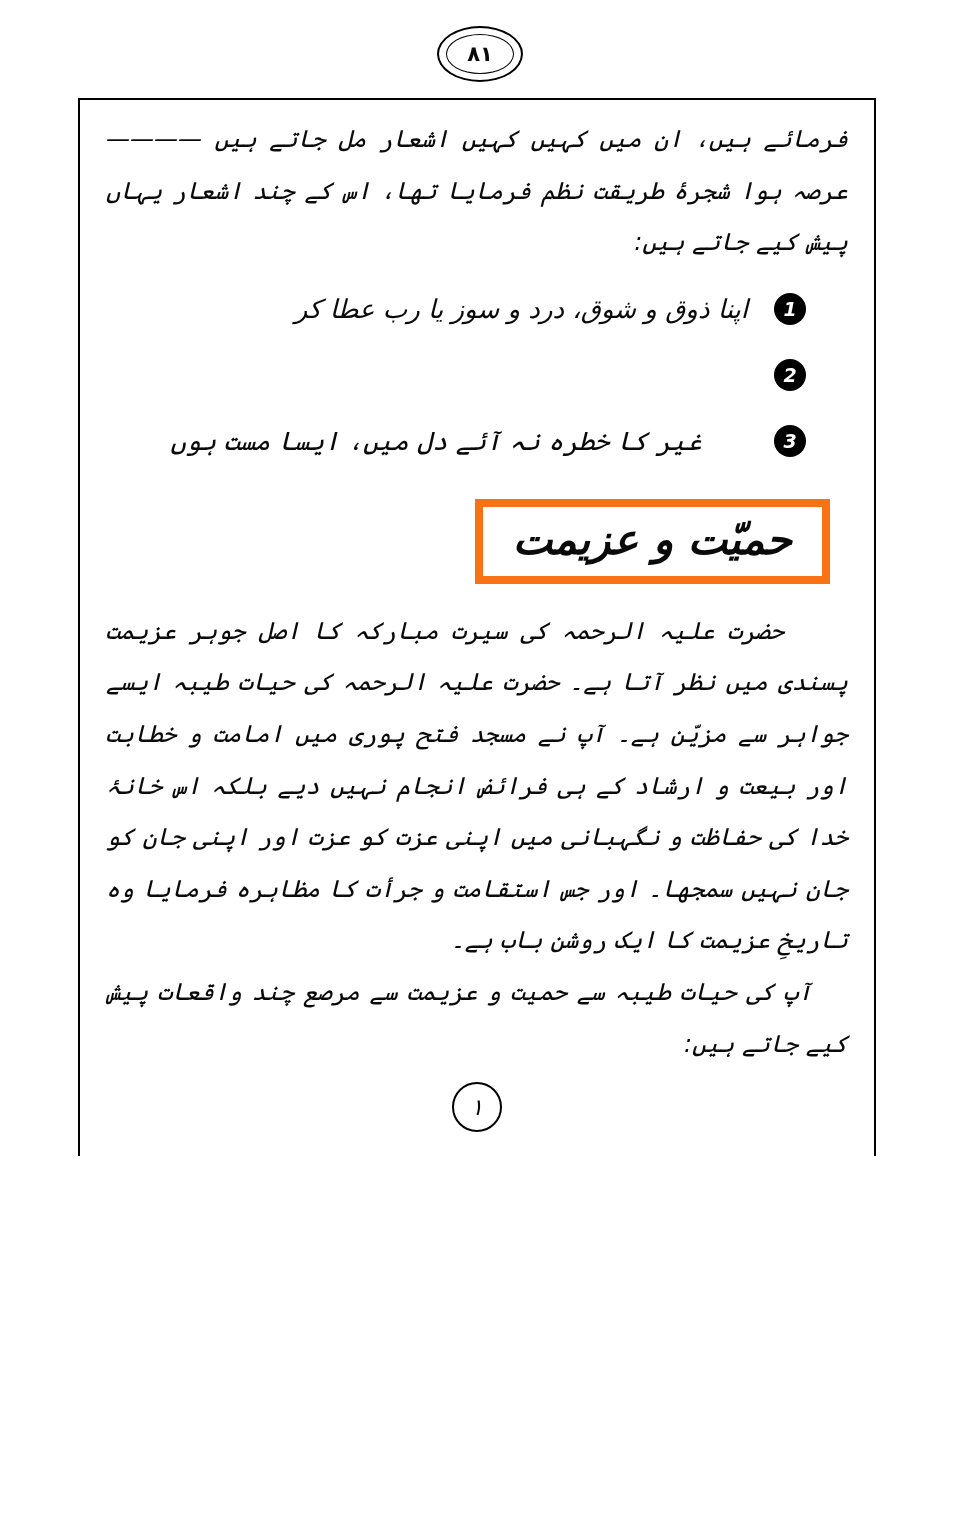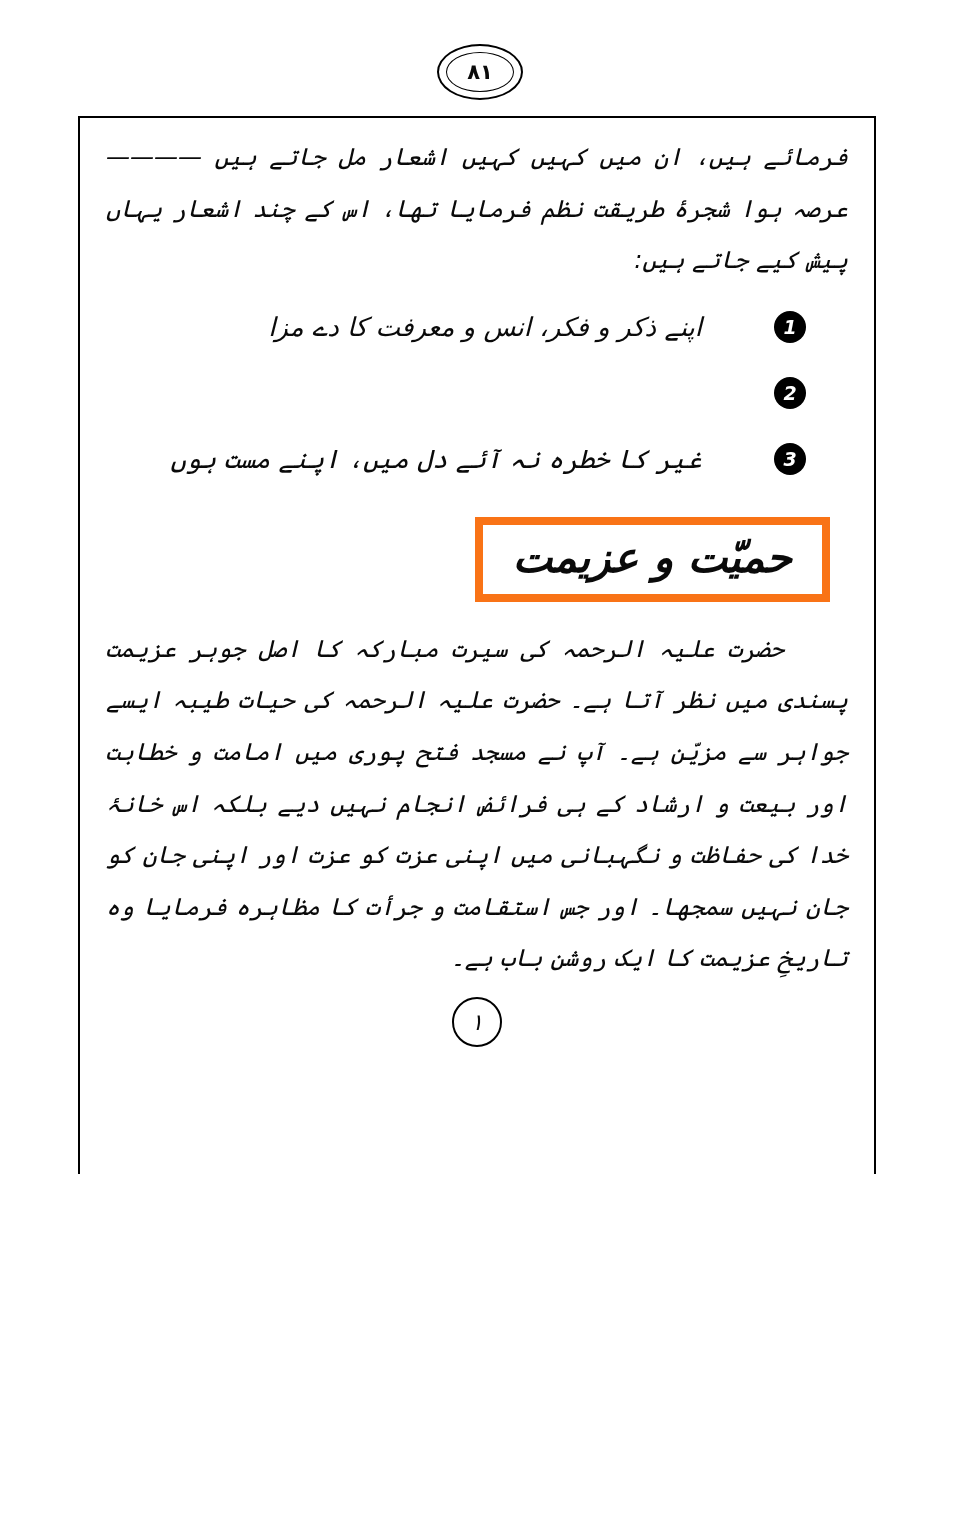--- a/index.html
+++ b/index.html
@@ -9,21 +9,20 @@
   }
   .page {
     position: relative;
     width: 960px;
     height: 1156px;
     background: #ffffff;
     color: #0a0a0a;
     font-family: "DejaVu Sans", sans-serif;
     direction: rtl;
     overflow: hidden;
-    margin-top: 18px;
   }
   
   .page-number-wrap {
     display: flex;
     justify-content: center;
     padding-top: 26px;
   }
   .oval-outer {
     width: 82px;
     height: 52px;
@@ -131,45 +130,46 @@
 
   <div class="frame">
 
     <p class="para">فرمائے ہیں، ان میں کہیں کہیں اشعار مل جاتے ہیں ———— عرصہ ہوا شجرۂ طریقت نظم فرمایا تھا، اس کے چند اشعار یہاں پیش کیے جاتے ہیں:</p>
 
     <div class="couplet-row">
       <div class="num-badge">
         <span>1</span>
       </div>
       <div class="couplet-lines">
-        <span class="c-line2">اپنے ذکر و فکر، انس و معرفت کا دے مزا</span>
+        <span class="c-line1">اپنا ذوق و شوق، درد و سوز یا رب عطا کر</span>
       </div>
     </div>
 
     <div class="couplet-row">
       <div class="num-badge">
         <span>2</span>
       </div>
     </div>
 
     <div class="couplet-row">
       <div class="num-badge">
         <span>3</span>
       </div>
       <div class="couplet-lines">
-        <span class="c-line2">غیر کا خطرہ نہ آئے دل میں، اپنے مست ہوں</span>
+        <span class="c-line2">غیر کا خطرہ نہ آئے دل میں، ایسا مست ہوں</span>
       </div>
     </div>
 
     <div class="heading-box">
       <span>حمیّت و عزیمت</span>
     </div>
 
     <p class="para indent">حضرت علیہ الرحمہ کی سیرت مبارکہ کا اصل جوہر عزیمت پسندی میں نظر آتا ہے۔ حضرت علیہ الرحمہ کی حیات طیبہ ایسے جواہر سے مزیّن ہے۔ آپ نے مسجد فتح پوری میں امامت و خطابت اور بیعت و ارشاد کے ہی فرائض انجام نہیں دیے بلکہ اس خانۂ خدا کی حفاظت و نگہبانی میں اپنی عزت کو عزت اور اپنی جان کو جان نہیں سمجھا۔ اور جس استقامت و جرأت کا مظاہرہ فرمایا وہ تاریخِ عزیمت کا ایک روشن باب ہے۔</p>
 
+    <p class="para small-indent">آپ کی حیات طیبہ سے حمیت و عزیمت سے مرصع چند واقعات پیش کیے جاتے ہیں:</p>
 
     <div class="incident-circle">
       <span>۱</span>
     </div>
 
 
   </div>
 
 </div>
 

